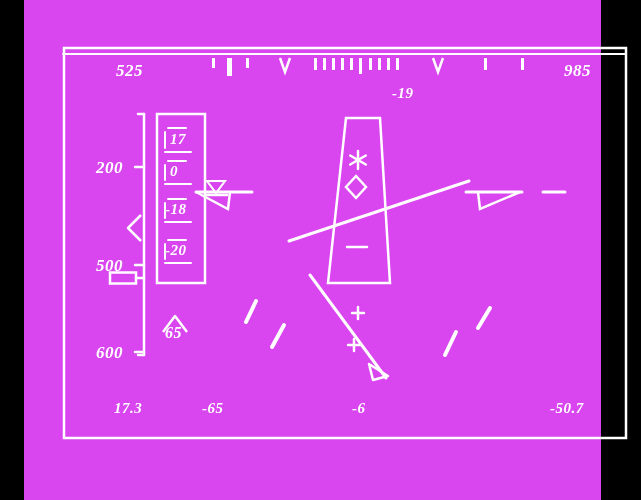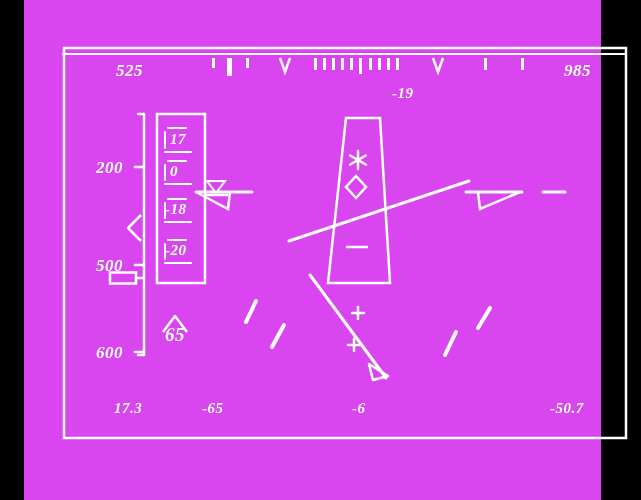--- a/index.html
+++ b/index.html
@@ -18,21 +18,21 @@
     color:#fff;
     white-space:nowrap;
     line-height:1;
     letter-spacing:.5px;
   }
   .corner{font-size:17px;}
   .axis{font-size:17px;}
   .bottomlbl{font-size:15px;}
   .tapenum{font-size:15px;font-style:italic;font-weight:bold;}
   .heading{font-size:15px;}
-  .spd{font-size:19px;}
+  .spd{font-size:16px;}
 </style>
 </head>
 <body>
 
 <div id="hud">
 
   <svg width="641" height="500" viewBox="0 0 641 500">
     <g id="g-frame" stroke="#fff" fill="none">
         <rect x="40" y="48" width="562" height="390" stroke-width="2.5" fill="none"></rect>
       </g>

